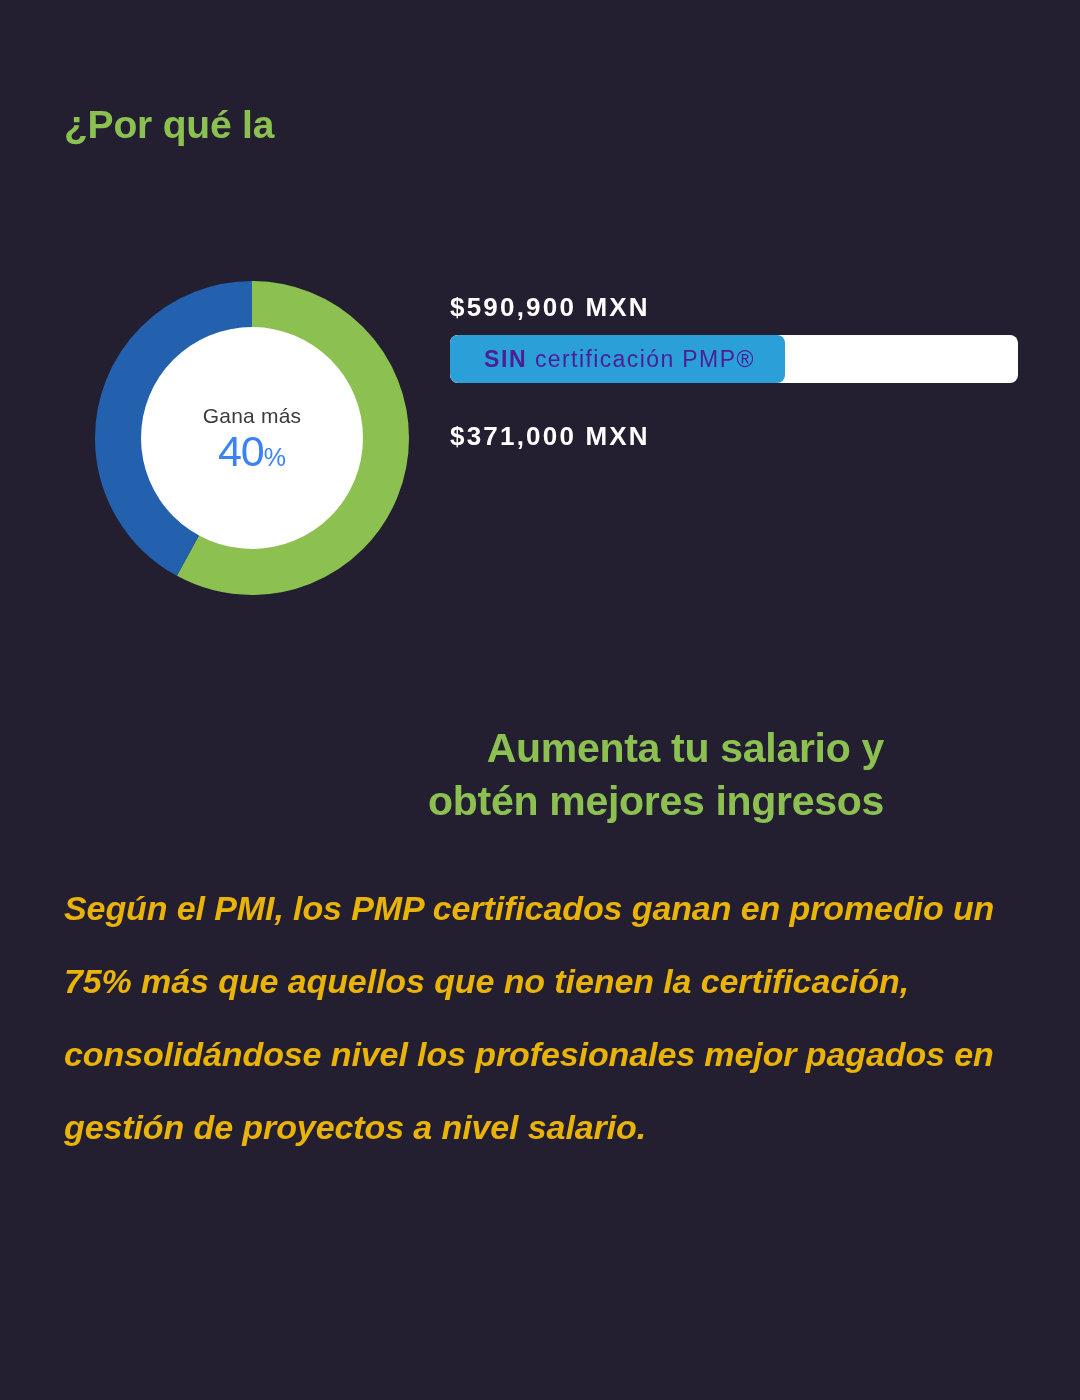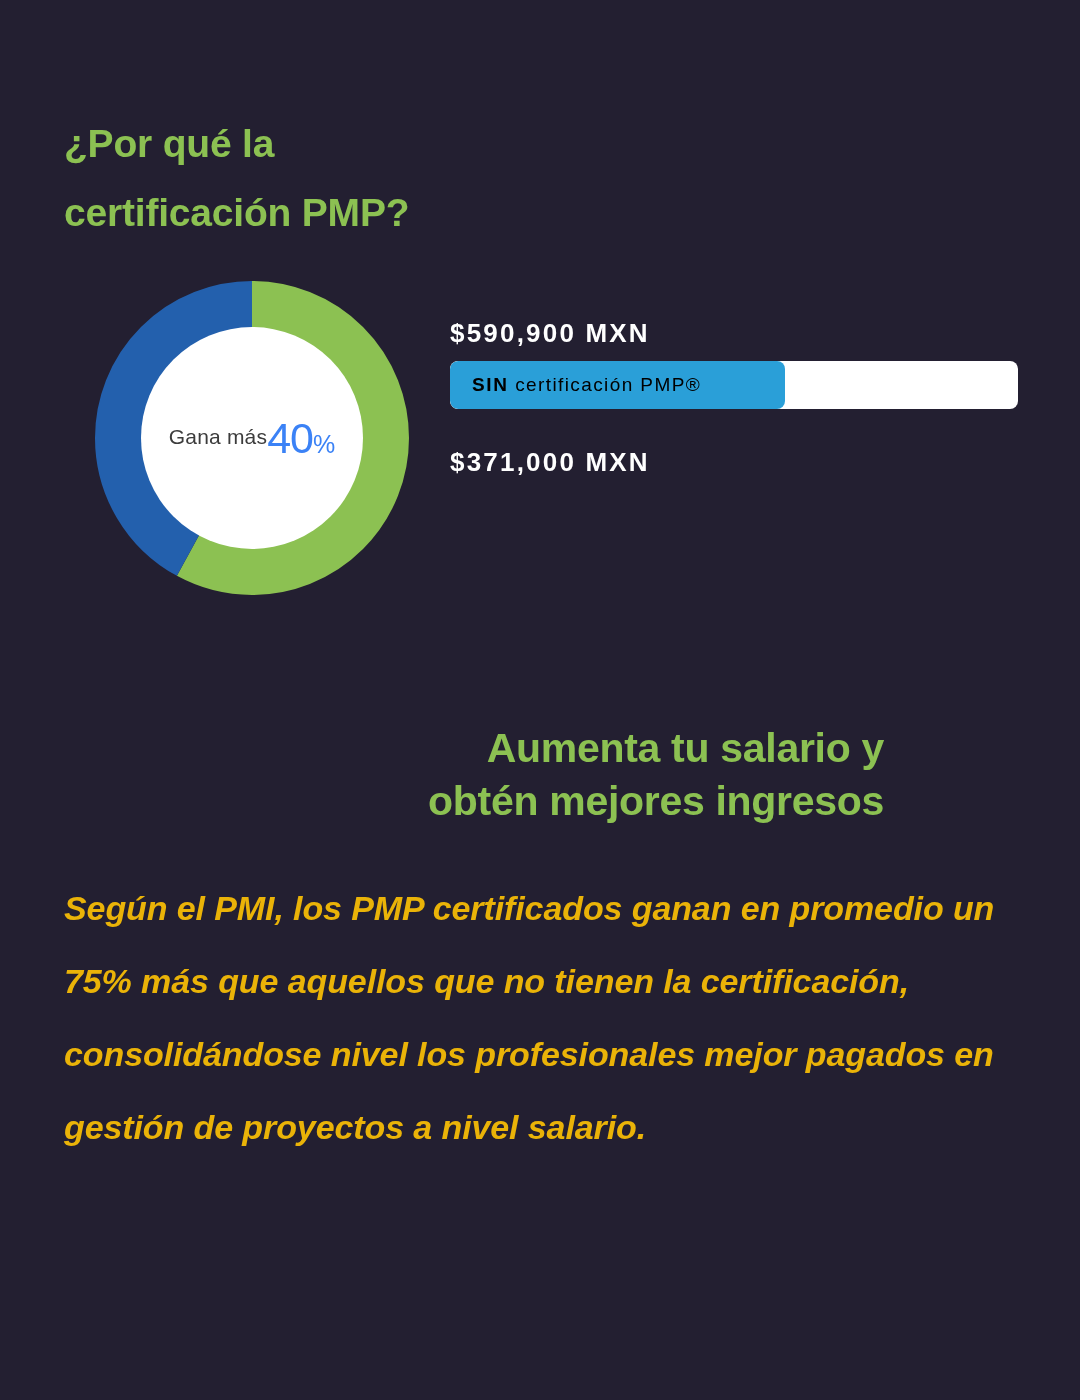--- a/index.html
+++ b/index.html
@@ -28,21 +28,20 @@
     top: 100px;
     width: 600px;
     color: #8cc152;
     font-size: 39px;
     font-weight: bold;
     line-height: 1.28;
     letter-spacing: -0.2px;
   }
   .heading-top .line {
     display: block;
-    margin-top: 19px;
   }
 
   
   .chart-block {
     position: absolute;
     left: 64px;
     top: 278px;
     width: 960px;
     height: 330px;
   }
@@ -64,21 +63,21 @@
   .donut-hole {
     position: absolute;
     left: 50%;
     top: 50%;
     transform: translate(-50%, -50%);
     width: 222px;
     height: 222px;
     border-radius: 50%;
     background: #ffffff;
     display: flex;
-    flex-direction: row;
+    flex-direction: column;
     align-items: center;
     justify-content: center;
   }
   .donut-label {
     color: #3c3c3c;
     font-size: 21px;
     letter-spacing: 0.2px;
     margin-bottom: 2px;
   }
   .donut-value {
@@ -89,21 +88,21 @@
   }
   .donut-value .pct {
     font-size: 25px;
     letter-spacing: 0;
   }
 
   
   .bars {
     position: absolute;
     left: 386px;
-    top: 40px;
+    top: 14px;
     width: 574px;
   }
   .bar-group {
     margin-bottom: 38px;
   }
   .bar-amount {
     color: #ffffff;
     font-size: 26px;
     font-weight: bold;
     letter-spacing: 2.2px;
@@ -125,23 +124,24 @@
     border-radius: 8px;
     display: flex;
     align-items: center;
     padding-left: 22px;
     box-sizing: border-box;
     white-space: nowrap;
   }
   .bar-fill.blue { background: #2a9fd8; }
   .bar-fill.green { background: #8cc152; }
   .bar-text {
-    color: #000000;
-    font-size: 19px;
+    color: #4c1d95;
+    font-size: 23px;
     letter-spacing: 1.4px;
+    margin-left: 12px;
   }
   .bar-text b {
     font-weight: bold;
     letter-spacing: 1.6px;
   }
 
   
   .heading-mid {
     position: absolute;
     left: 64px;
@@ -170,21 +170,20 @@
     font-style: italic;
   }
 </style>
 </head>
 <body>
 
 <div class="page">
 
   <div class="heading-top">
     <span class="line">¿Por qué la</span>
-    <span class="line">certificación PMP?</span>
   </div>
 
   <div class="chart-block">
 
     <div class="donut-wrap">
       <svg class="donut" viewBox="0 0 320 320">
 
         <circle cx="160" cy="160" r="133" fill="none" stroke="#8cc152" stroke-width="48" stroke-dasharray="484 352" stroke-dashoffset="0" transform="rotate(-90 160 160)"></circle>
 
         <circle cx="160" cy="160" r="133" fill="none" stroke="#2360ad" stroke-width="48" stroke-dasharray="352 484" stroke-dashoffset="-484" transform="rotate(-90 160 160)"></circle>

